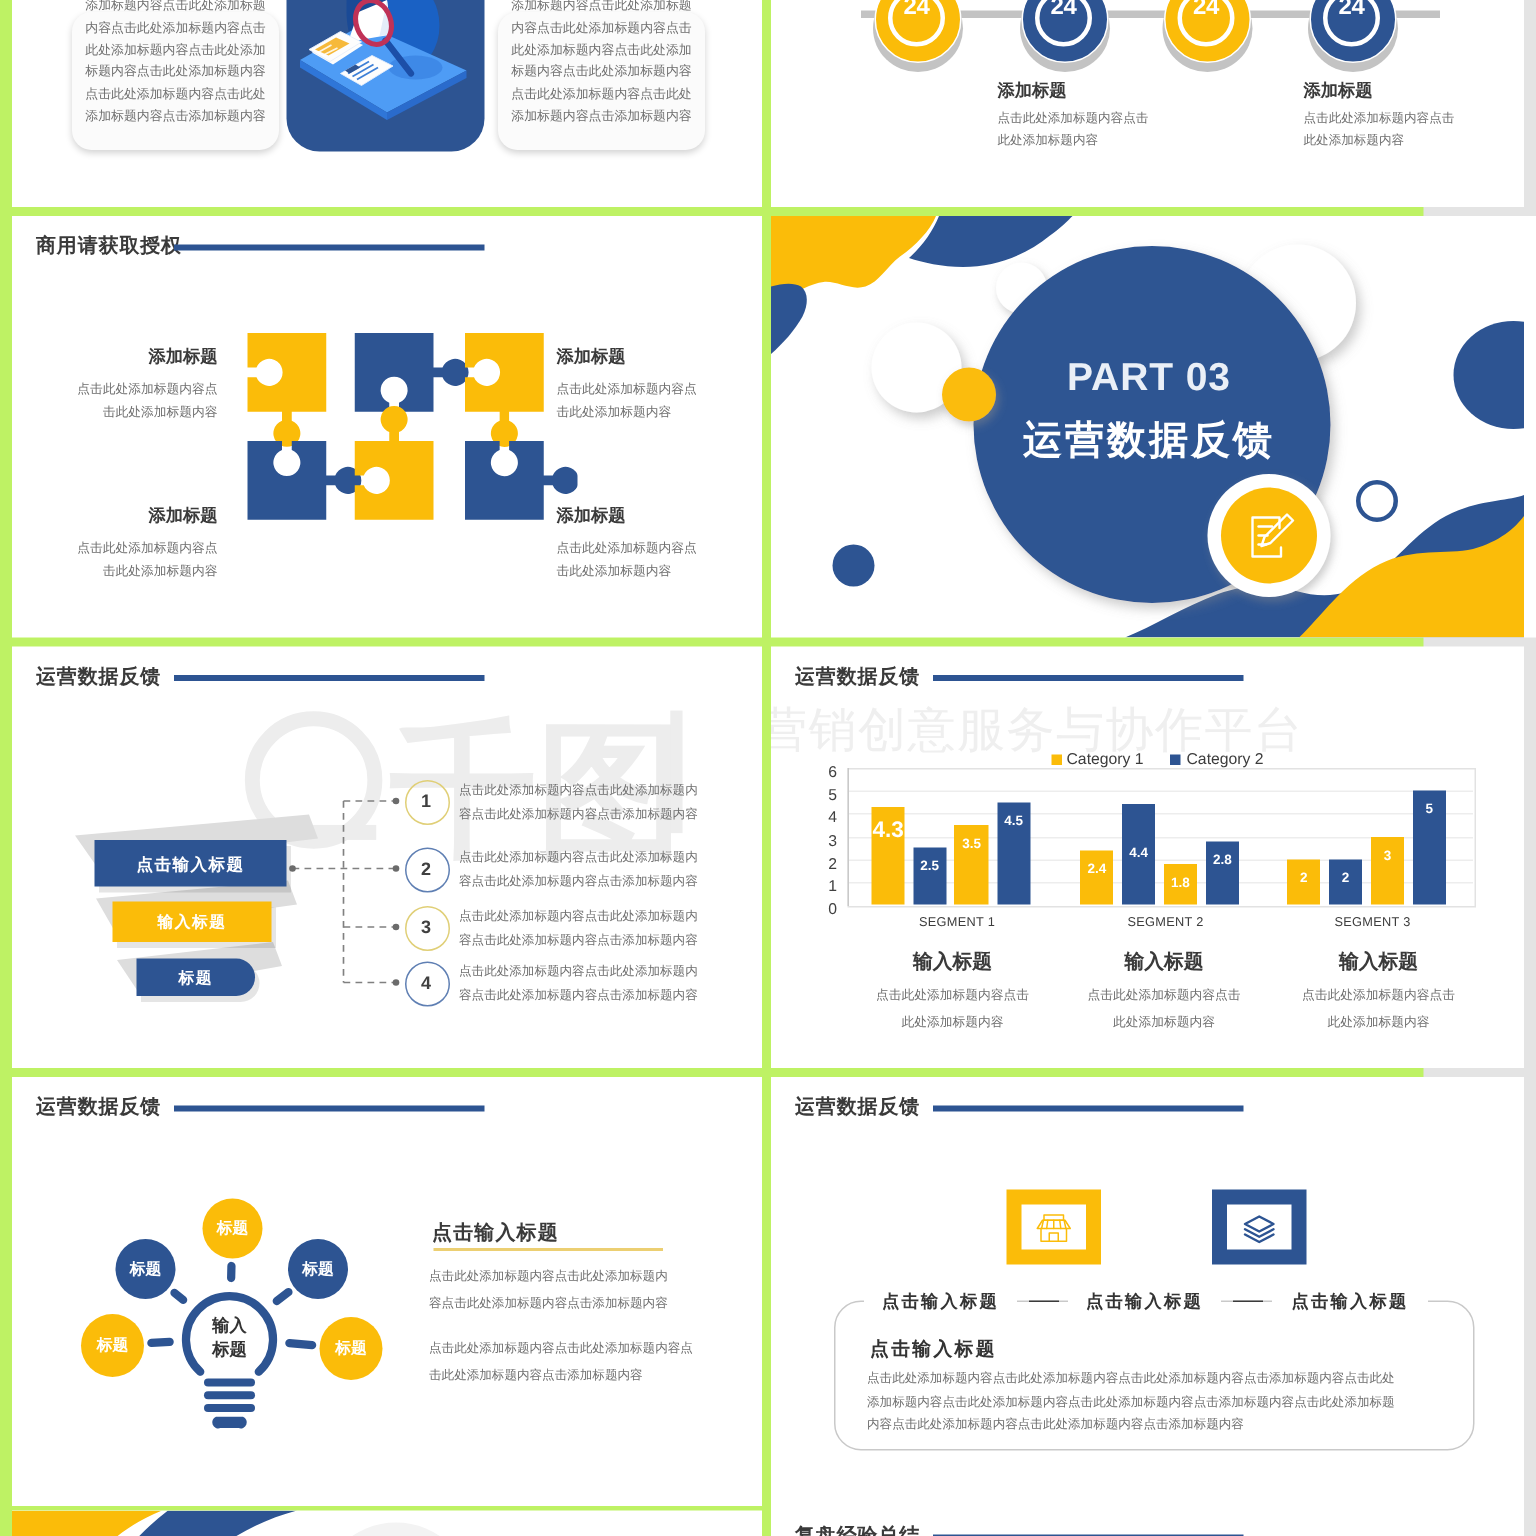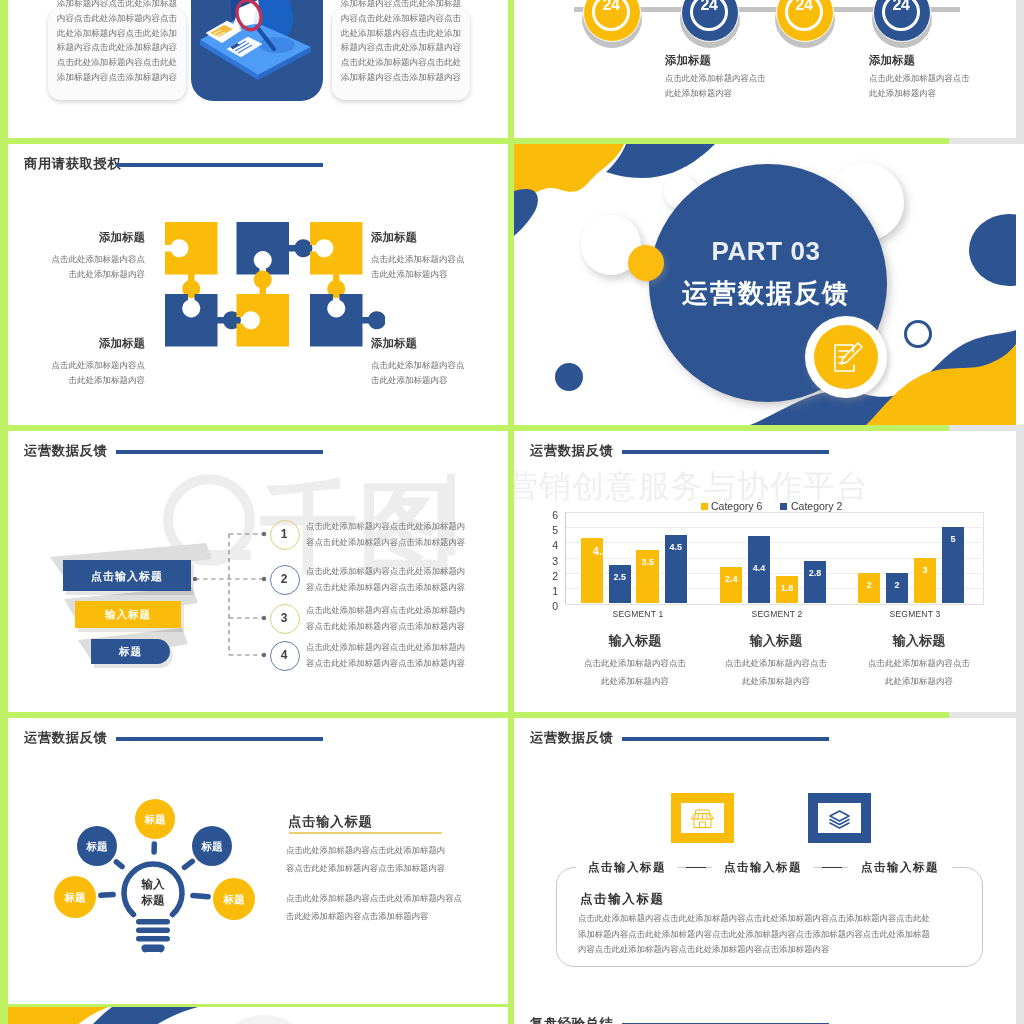--- a/index.html
+++ b/index.html
@@ -311,21 +311,21 @@
     <div class="abs" style="left:51px;top:96.2px;width:417px;height:1px;background:#ededed;"></div>
     <div class="abs" style="left:51px;top:81px;width:1px;height:92px;background:#c9c9c9;"></div>
     <div class="abs" style="left:24px;top:169.0px;width:20px;text-align:right;font-size:10.5px;color:#404040;line-height:13px;">0</div>
     <div class="abs" style="left:24px;top:153.8px;width:20px;text-align:right;font-size:10.5px;color:#404040;line-height:13px;">1</div>
     <div class="abs" style="left:24px;top:138.7px;width:20px;text-align:right;font-size:10.5px;color:#404040;line-height:13px;">2</div>
     <div class="abs" style="left:24px;top:123.5px;width:20px;text-align:right;font-size:10.5px;color:#404040;line-height:13px;">3</div>
     <div class="abs" style="left:24px;top:108.3px;width:20px;text-align:right;font-size:10.5px;color:#404040;line-height:13px;">4</div>
     <div class="abs" style="left:24px;top:93.2px;width:20px;text-align:right;font-size:10.5px;color:#404040;line-height:13px;">5</div>
     <div class="abs" style="left:24px;top:78.0px;width:20px;text-align:right;font-size:10.5px;color:#404040;line-height:13px;">6</div>
     <div class="abs" style="left:66.8px;top:106.8px;width:22.6px;height:65.2px;background:#fbbc09;">
-      <div class="abs" style="left:12px;top:8px;width:22.6px;font-size:11px;font-weight:700;color:#fff;line-height:1;">4.3</div>
+      <div class="abs" style="left:0;top:8px;width:22.6px;text-align:center;font-size:15px;font-weight:700;color:#fff;line-height:1;">4.3</div>
     </div>
     <div class="abs" style="left:94.5px;top:134.1px;width:22.6px;height:37.9px;background:#2d5492;">
       <div class="abs" style="left:0;top:8px;width:22.6px;text-align:center;font-size:9px;font-weight:700;color:#fff;line-height:1;">2.5</div>
     </div>
     <div class="abs" style="left:122.4px;top:118.9px;width:22.6px;height:53.1px;background:#fbbc09;">
       <div class="abs" style="left:0;top:8px;width:22.6px;text-align:center;font-size:9px;font-weight:700;color:#fff;line-height:1;">3.5</div>
     </div>
     <div class="abs" style="left:150.5px;top:103.8px;width:22.6px;height:68.2px;background:#2d5492;">
       <div class="abs" style="left:0;top:8px;width:22.6px;text-align:center;font-size:9px;font-weight:700;color:#fff;line-height:1;">4.5</div>
     </div>
@@ -348,21 +348,21 @@
       <div class="abs" style="left:0;top:8px;width:22.6px;text-align:center;font-size:9px;font-weight:700;color:#fff;line-height:1;">2</div>
     </div>
     <div class="abs" style="left:399.7px;top:126.5px;width:22.6px;height:45.5px;background:#fbbc09;">
       <div class="abs" style="left:0;top:8px;width:22.6px;text-align:center;font-size:9px;font-weight:700;color:#fff;line-height:1;">3</div>
     </div>
     <div class="abs" style="left:427.6px;top:96.2px;width:22.6px;height:75.8px;background:#2d5492;">
       <div class="abs" style="left:0;top:8px;width:22.6px;text-align:center;font-size:9px;font-weight:700;color:#fff;line-height:1;">5</div>
     </div>
     <div class="abs" style="left:187px;top:69px;">
       <div class="abs" style="left:0;top:3px;width:6.5px;height:6.5px;background:#fbbc09;"></div>
-      <div class="abs" style="left:10px;top:0px;font-size:10.5px;color:#3c3c3c;white-space:nowrap;line-height:13px;">Category 6</div>
+      <div class="abs" style="left:10px;top:0px;font-size:10.5px;color:#3c3c3c;white-space:nowrap;line-height:13px;">Category 1</div>
       <div class="abs" style="left:79px;top:3px;width:6.5px;height:6.5px;background:#2d5492;"></div>
       <div class="abs" style="left:90px;top:0px;font-size:10.5px;color:#3c3c3c;white-space:nowrap;line-height:13px;">Category 2</div>
     </div>
     <div class="abs" style="left:74px;top:178px;width:100px;text-align:center;font-size:8.5px;color:#3d3d3d;letter-spacing:.2px;">SEGMENT 1</div>
     <div class="abs" style="left:213px;top:178px;width:100px;text-align:center;font-size:8.5px;color:#3d3d3d;letter-spacing:.2px;">SEGMENT 2</div>
     <div class="abs" style="left:351px;top:178px;width:100px;text-align:center;font-size:8.5px;color:#3d3d3d;letter-spacing:.2px;">SEGMENT 3</div>
   </div>
   <div class="abs" style="left:56px;top:201px;width:130px;text-align:center;">
     <div class="ttl" style="font-size:13.2px;margin-bottom:5px;">输入标题</div>
     <div class="bodytxt" style="font-size:8.5px;line-height:17.5px;">点击此处添加标题内容点击</div>

